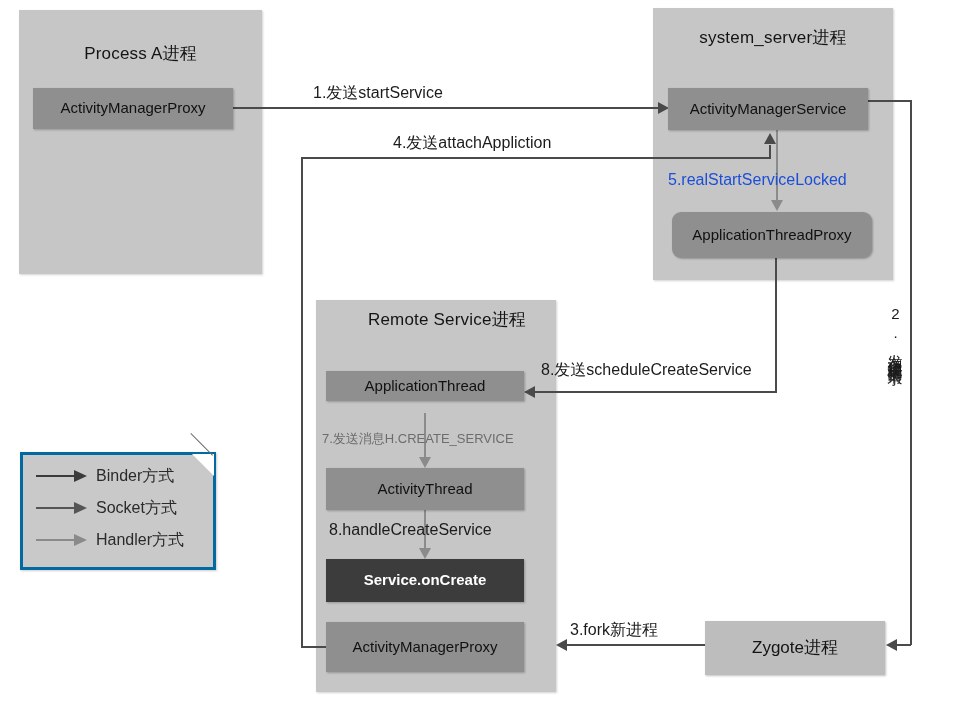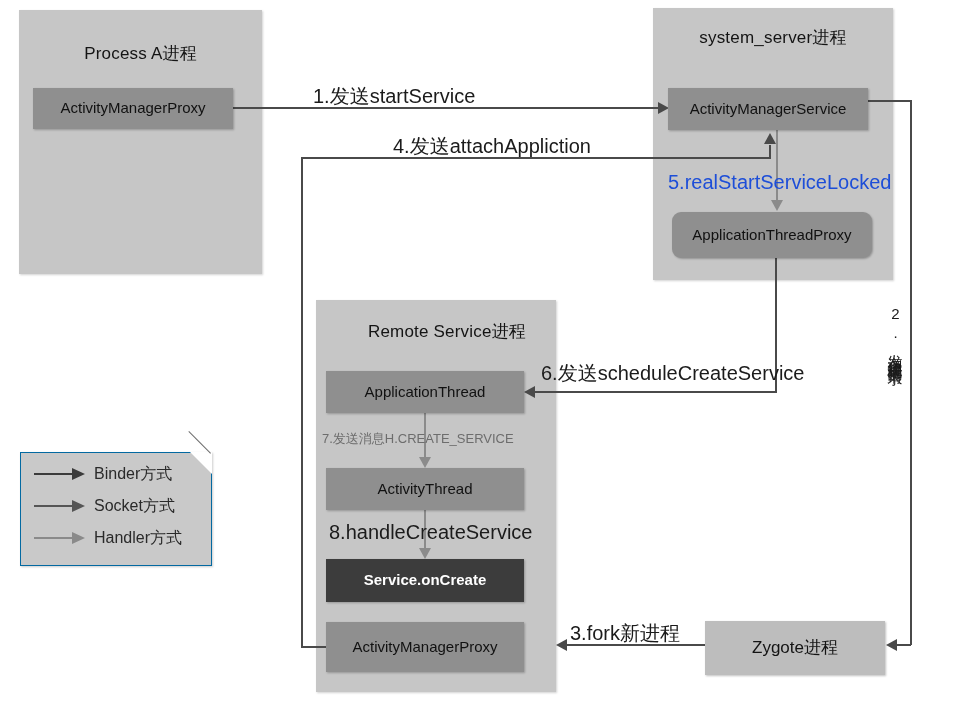--- a/index.html
+++ b/index.html
@@ -61,41 +61,41 @@
   
   .ah{position:absolute;width:0;height:0;z-index:3;}
   .ah.right{border-top:6px solid transparent;border-bottom:6px solid transparent;border-left:11px solid #4a4a4a;}
   .ah.left{border-top:6px solid transparent;border-bottom:6px solid transparent;border-right:11px solid #4a4a4a;}
   .ah.up{border-left:6px solid transparent;border-right:6px solid transparent;border-bottom:11px solid #4a4a4a;}
   .ah.down{border-left:6px solid transparent;border-right:6px solid transparent;border-top:11px solid #4a4a4a;}
   .ah.down.light{border-top-color:#8b8b8b;}
   
   .lbl{
     position:absolute;
-    font-size:20px;
+    font-size:16px;
     color:#1b1b1b;
     white-space:nowrap;
     z-index:5;
     background:transparent;
   }
   .lbl.sm{font-size:13px;}
   .lbl.faint{color:#1d4ed8;}
   .lbl.mid{color:#6d6d6d;}
   .lbl.vert{
     writing-mode:vertical-rl;
     text-orientation:upright;
     letter-spacing:2px;
     font-size:15px;
     line-height:1;
   }
   
   #legend{
     position:absolute;
     background:#c9c9c9;
-    border:1px solid #0369a1;
+    border:3px solid #0369a1;
     box-shadow:1px 1px 2px rgba(0,0,0,.2);
   }
   #legend .fold{
     position:absolute;
     top:-1px; right:-1px;
     width:0;height:0;
     border-left:22px solid transparent;
     border-top:22px solid #ffffff;
   }
   #legend .foldline{
@@ -128,23 +128,23 @@
   </div>
   <div class="node" style="left:33px;top:88px;width:200px;height:41px;">ActivityManagerProxy</div>
 
   <div class="proc" style="left:653px;top:8px;width:240px;height:272px;">
     <div class="proc-title" style="top:18px;">system_server进程</div>
   </div>
   <div class="node" style="left:668px;top:88px;width:200px;height:42px;">ActivityManagerService</div>
   <div class="node" style="left:672px;top:212px;width:200px;height:46px;border-radius:9px;">ApplicationThreadProxy</div>
 
   <div class="proc" style="left:316px;top:300px;width:240px;height:392px;">
-    <div class="proc-title" style="top:20px;padding-left:22px;">Remote Service进程</div>
-  </div>
-  <div class="node" style="left:326px;top:371px;width:198px;height:42px;">ApplicationThread</div>
+    <div class="proc-title" style="top:8px;padding-left:22px;">Remote Service进程</div>
+  </div>
+  <div class="node" style="left:326px;top:371px;width:198px;height:30px;">ApplicationThread</div>
   <div class="node" style="left:326px;top:468px;width:198px;height:42px;">ActivityThread</div>
   <div class="node dark" style="left:326px;top:559px;width:198px;height:43px;">Service.onCreate</div>
   <div class="node" style="left:326px;top:622px;width:198px;height:50px;">ActivityManagerProxy</div>
 
   <div class="node zygote" style="left:705px;top:621px;width:180px;height:54px;">Zygote进程</div>
 
   <div class="ln h" style="left:232px;top:107px;width:428px;"></div>
   <div class="ah right" style="left:658px;top:102px;"></div>
   <div class="lbl" style="left:313px;top:83px;">1.发送startService</div>
 
@@ -165,21 +165,21 @@
   <div class="ah up" style="left:764px;top:133px;"></div>
   <div class="lbl" style="left:393px;top:133px;">4.发送attachAppliction</div>
 
   <div class="ln v light" style="left:776px;top:130px;height:70px;"></div>
   <div class="ah down light" style="left:771px;top:200px;"></div>
   <div class="lbl faint" style="left:668px;top:171px;">5.realStartServiceLocked</div>
 
   <div class="ln v" style="left:775px;top:258px;height:135px;"></div>
   <div class="ln h" style="left:534px;top:391px;width:243px;"></div>
   <div class="ah left" style="left:524px;top:386px;"></div>
-  <div class="lbl" style="left:541px;top:360px;">6.发送scheduleCreateService</div>
+  <div class="lbl" style="left:541px;top:360px;">8.发送scheduleCreateService</div>
 
   <div class="ln v light" style="left:424px;top:413px;height:44px;"></div>
   <div class="ah down light" style="left:419px;top:457px;"></div>
   <div class="lbl sm mid" style="left:322px;top:430px;">7.发送消息H.CREATE_SERVICE</div>
 
   <div class="ln v light" style="left:424px;top:510px;height:38px;"></div>
   <div class="ah down light" style="left:419px;top:548px;"></div>
   <div class="lbl" style="left:329px;top:521px;">8.handleCreateService</div>
 
   <div id="legend" style="left:20px;top:452px;width:190px;height:112px;">

